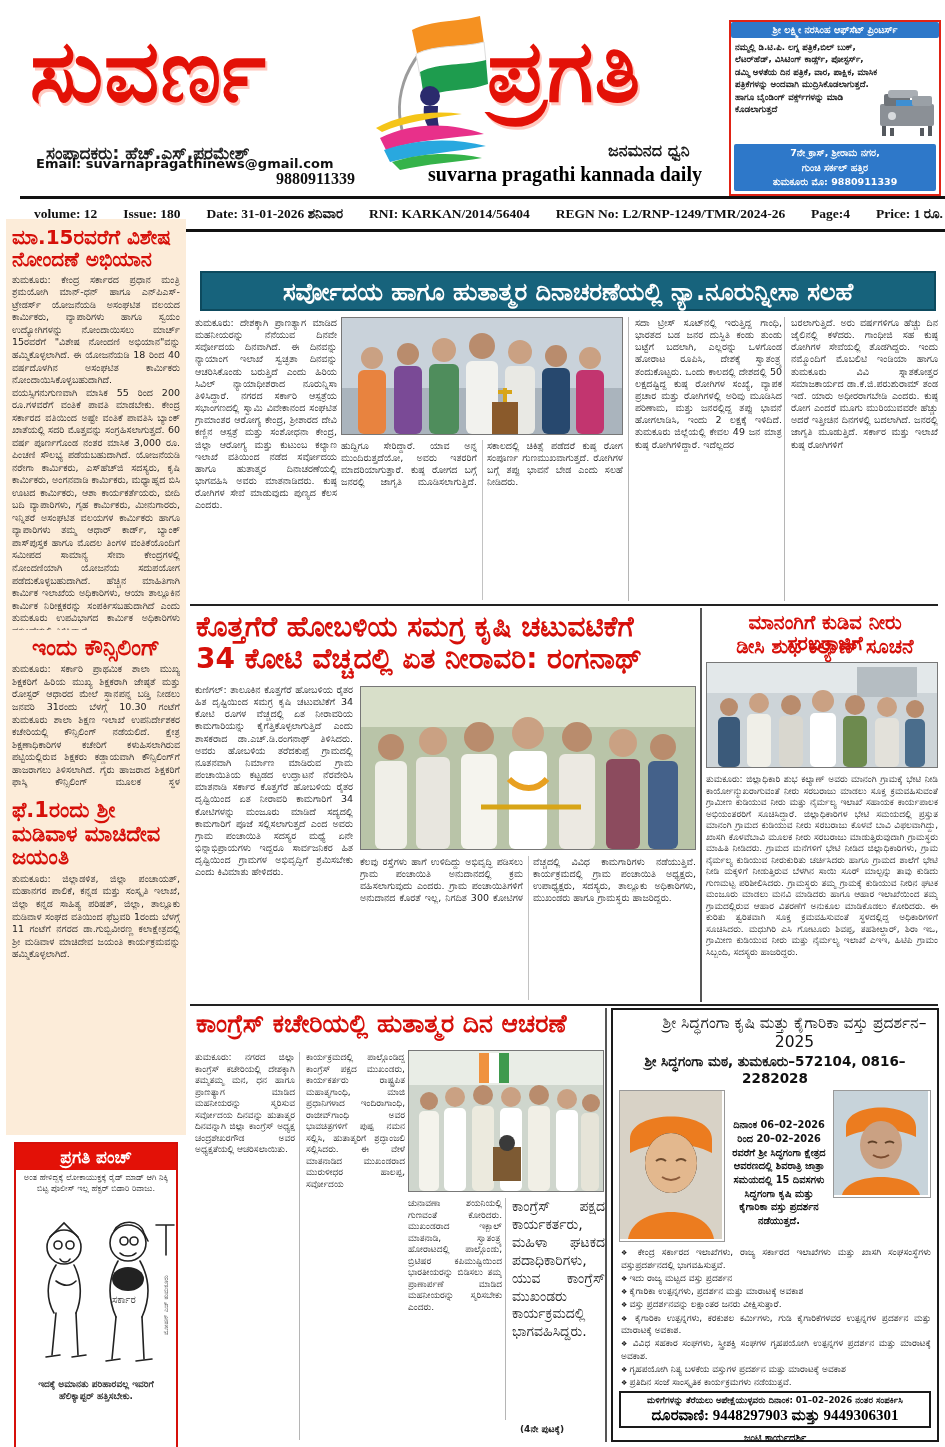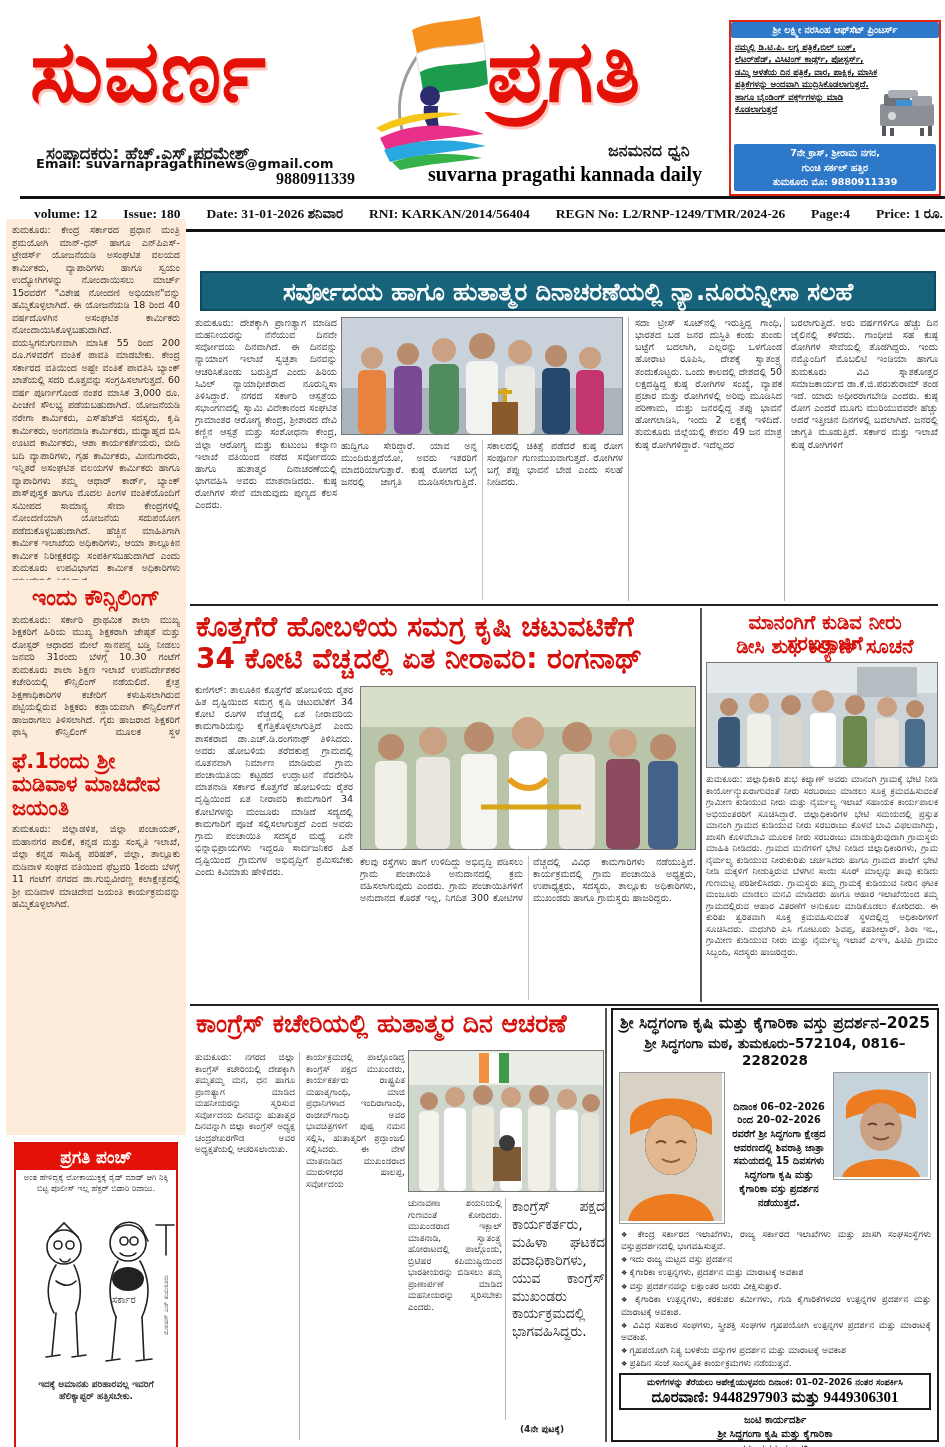--- a/index.html
+++ b/index.html
@@ -52,21 +52,21 @@
   .rule-h{background:#222;height:2px;}
 
   
   .cartoon{border:2px solid #d6100a;background:#fff;box-sizing:border-box;}
   .cartoon .hd{background:#e31107;color:#fff;font-weight:800;font-size:17px;
       text-align:center;padding:3px 0;}
   .cartoon .cap{font-size:8.2px;color:#333;text-align:center;line-height:1.3;padding:2px 6px;}
 
   
   .expo{border:2px solid #1a1a1a;background:#fff;box-sizing:border-box;padding:4px 6px;}
-  .expo .t1{font-size:15.5px;font-weight:700;color:#111;text-align:center;line-height:1.2;}
+  .expo .t1{font-size:15.5px;font-weight:400;color:#111;text-align:center;line-height:1.2;margin-left:39px;}
   .expo .t2{font-size:13.5px;font-weight:800;color:#111;text-align:center;margin-top:2px;}
   .expo .intro{font-size:9.8px;font-weight:700;color:#111;text-align:center;line-height:1.4;}
   .expo ul{margin:4px 0 0 0;padding:0 0 0 2px;list-style:none;}
   .expo li{font-size:9px;line-height:1.34;color:#111;text-align:justify;margin-bottom:1px;}
   .expo li:before{content:"❖ ";font-size:7px;}
   .expo .contact-box{border:2px solid #1a1a1a;margin-top:3px;padding:2px 3px;}
   .expo .note{font-size:8.6px;font-weight:700;text-align:center;color:#111;}
   .expo .phones{font-size:15px;font-weight:800;text-align:center;color:#000;margin-top:1px;}
   .expo .sig{font-size:10px;font-weight:700;text-align:center;line-height:1.45;color:#111;margin-top:3px;}
 </style>
@@ -100,21 +100,21 @@
 
   <div class="abs email-line" style="left:36px;top:156px;">Email: suvarnapragathinews@gmail.com</div>
 
   <div class="abs phone serif" style="left:276px;top:170px;">9880911339</div>
 
   <div class="abs engname serif" style="left:428px;top:163px;">suvarna pragathi kannada daily</div>
 
   <div class="abs printer-ad" style="left:729px;top:20px;width:208px;height:172px;">
     <div class="ttl">ಶ್ರೀ ಲಕ್ಷ್ಮೀ ನರಸಿಂಹ ಆಫ್‌ಸೆಟ್ ಪ್ರಿಂಟರ್ಸ್</div>
     <div style="position:relative;">
-      <div class="bdy" style="width:146px;text-decoration:underline;">ನಮ್ಮಲ್ಲಿ ಡಿ.ಟಿ.ಪಿ. ಲಗ್ನ ಪತ್ರಿಕೆ,ಬಿಲ್ ಬುಕ್, ಲೆಟರ್‌ಹೆಡ್, ವಿಸಿಟಿಂಗ್ ಕಾರ್ಡ್ಸ್, ಪೋಸ್ಟರ್ಸ್, ಡಮ್ಮಿ ಅಳತೆಯ ದಿನ ಪತ್ರಿಕೆ, ವಾರ, ಪಾಕ್ಷಿಕ, ಮಾಸಿಕ ಪತ್ರಿಕೆಗಳನ್ನು ಅಂದವಾಗಿ ಮುದ್ರಿಸಿಕೊಡಲಾಗುತ್ತದೆ. ಹಾಗೂ ಬೈಂಡಿಂಗ್ ವರ್ಕ್ಸ್‌ಗಳನ್ನು ಮಾಡಿ ಕೊಡಲಾಗುತ್ತದೆ</div>
+      <div class="bdy" style="width:146px;">ನಮ್ಮಲ್ಲಿ ಡಿ.ಟಿ.ಪಿ. ಲಗ್ನ ಪತ್ರಿಕೆ,ಬಿಲ್ ಬುಕ್, ಲೆಟರ್‌ಹೆಡ್, ವಿಸಿಟಿಂಗ್ ಕಾರ್ಡ್ಸ್, ಪೋಸ್ಟರ್ಸ್, ಡಮ್ಮಿ ಅಳತೆಯ ದಿನ ಪತ್ರಿಕೆ, ವಾರ, ಪಾಕ್ಷಿಕ, ಮಾಸಿಕ ಪತ್ರಿಕೆಗಳನ್ನು ಅಂದವಾಗಿ ಮುದ್ರಿಸಿಕೊಡಲಾಗುತ್ತದೆ. ಹಾಗೂ ಬೈಂಡಿಂಗ್ ವರ್ಕ್ಸ್‌ಗಳನ್ನು ಮಾಡಿ ಕೊಡಲಾಗುತ್ತದೆ</div>
       <div class="abs" style="right:1px;top:48px;width:62px;height:52px;">
         <svg width="62" height="52" viewBox="0 0 62 52">
           <rect x="4" y="18" width="54" height="22" rx="2" fill="#8b9096"></rect>
           <rect x="8" y="8" width="26" height="12" rx="2" fill="#6f747a"></rect>
           <rect x="12" y="4" width="30" height="8" rx="3" fill="#a9aeb4"></rect>
           <rect x="20" y="14" width="22" height="6" fill="#3f8fd2"></rect>
           <rect x="36" y="10" width="20" height="10" rx="2" fill="#9aa0a6"></rect>
           <rect x="6" y="40" width="4" height="10" fill="#55595e"></rect>
           <rect x="52" y="40" width="4" height="10" fill="#55595e"></rect>
           <rect x="14" y="42" width="4" height="8" fill="#55595e"></rect>
@@ -134,20 +134,21 @@
     <span>volume: 12</span>
     <span>Issue: 180</span>
     <span>Date: 31-01-2026 ಶನಿವಾರ</span>
     <span>RNI: KARKAN/2014/56404</span>
     <span>REGN No: L2/RNP-1249/TMR/2024-26</span>
     <span>Page:4</span>
     <span>Price: 1 ರೂ.</span>
   </div>
 
   <div class="abs sidebar" style="left:6px;top:219px;width:180px;height:916px;">
+    <div class="sb-head" style="font-size:20px;">ಮಾ.15ರವರೆಗೆ ವಿಶೇಷ ನೋಂದಣೆ ಅಭಿಯಾನ</div>
     <div class="sb-body" style="height:356px;">ತುಮಕೂರು: ಕೇಂದ್ರ ಸರ್ಕಾರದ ಪ್ರಧಾನ ಮಂತ್ರಿ ಶ್ರಮಯೋಗಿ ಮಾನ್-ಧನ್ ಹಾಗೂ ಎನ್‌ಪಿಎಸ್-ಟ್ರೇಡರ್ಸ್ ಯೋಜನೆಯಡಿ ಅಸಂಘಟಿತ ವಲಯದ ಕಾರ್ಮಿಕರು, ವ್ಯಾಪಾರಿಗಳು ಹಾಗೂ ಸ್ವಯಂ ಉದ್ಯೋಗಿಗಳನ್ನು ನೋಂದಾಯಿಸಲು ಮಾರ್ಚ್ 15ರವರೆಗೆ "ವಿಶೇಷ ನೋಂದಣಿ ಅಭಿಯಾನ"ವನ್ನು ಹಮ್ಮಿಕೊಳ್ಳಲಾಗಿದೆ. ಈ ಯೋಜನೆಯಡಿ 18 ರಿಂದ 40 ವರ್ಷದೊಳಗಿನ ಅಸಂಘಟಿತ ಕಾರ್ಮಿಕರು ನೋಂದಾಯಿಸಿಕೊಳ್ಳಬಹುದಾಗಿದೆ. ವಯಸ್ಸಿಗನುಗುಣವಾಗಿ ಮಾಸಿಕ 55 ರಿಂದ 200 ರೂ.ಗಳವರೆಗೆ ವಂತಿಕೆ ಪಾವತಿ ಮಾಡಬೇಕು. ಕೇಂದ್ರ ಸರ್ಕಾರದ ವತಿಯಿಂದ ಅಷ್ಟೇ ವಂತಿಕೆ ಪಾವತಿಸಿ ಬ್ಯಾಂಕ್ ಖಾತೆಯಲ್ಲಿ ಸದರಿ ಮೊತ್ತವನ್ನು ಸಂಗ್ರಹಿಸಲಾಗುತ್ತದೆ. 60 ವರ್ಷ ಪೂರ್ಣಗೊಂಡ ನಂತರ ಮಾಸಿಕ 3,000 ರೂ. ಪಿಂಚಣಿ ಸೌಲಭ್ಯ ಪಡೆಯಬಹುದಾಗಿದೆ. ಯೋಜನೆಯಡಿ ನರೇಗಾ ಕಾರ್ಮಿಕರು, ಎಸ್‌ಹೆಚ್‌ಜಿ ಸದಸ್ಯರು, ಕೃಷಿ ಕಾರ್ಮಿಕರು, ಅಂಗನವಾಡಿ ಕಾರ್ಮಿಕರು, ಮಧ್ಯಾಹ್ನದ ಬಿಸಿ ಊಟದ ಕಾರ್ಮಿಕರು, ಆಶಾ ಕಾರ್ಯಕರ್ತೆಯರು, ಬೀದಿ ಬದಿ ವ್ಯಾಪಾರಿಗಳು, ಗೃಹ ಕಾರ್ಮಿಕರು, ಮೀನುಗಾರರು, ಇನ್ನಿತರೆ ಅಸಂಘಟಿತ ವಲಯಗಳ ಕಾರ್ಮಿಕರು ಹಾಗೂ ವ್ಯಾಪಾರಿಗಳು ತಮ್ಮ ಆಧಾರ್ ಕಾರ್ಡ್, ಬ್ಯಾಂಕ್ ಪಾಸ್‌ಪುಸ್ತಕ ಹಾಗೂ ಮೊದಲ ತಿಂಗಳ ವಂತಿಕೆಯೊಂದಿಗೆ ಸಮೀಪದ ಸಾಮಾನ್ಯ ಸೇವಾ ಕೇಂದ್ರಗಳಲ್ಲಿ ನೋಂದಣಿಯಾಗಿ ಯೋಜನೆಯ ಸದುಪಯೋಗ ಪಡೆದುಕೊಳ್ಳಬಹುದಾಗಿದೆ. ಹೆಚ್ಚಿನ ಮಾಹಿತಿಗಾಗಿ ಕಾರ್ಮಿಕ ಇಲಾಖೆಯ ಅಧಿಕಾರಿಗಳು, ಆಯಾ ತಾಲ್ಲೂಕಿನ ಕಾರ್ಮಿಕ ನಿರೀಕ್ಷಕರನ್ನು ಸಂಪರ್ಕಿಸಬಹುದಾಗಿದೆ ಎಂದು ತುಮಕೂರು ಉಪವಿಭಾಗದ ಕಾರ್ಮಿಕ ಅಧಿಕಾರಿಗಳು ಪ್ರಕಟಣೆಯಲ್ಲಿ ತಿಳಿಸಿದ್ದಾರೆ.</div>
 
     <div class="sb-head" style="font-size:22px;text-align:center;margin-top:6px;">ಇಂದು ಕೌನ್ಸಿಲಿಂಗ್</div>
     <div class="sb-body" style="height:128px;">ತುಮಕೂರು: ಸರ್ಕಾರಿ ಪ್ರಾಥಮಿಕ ಶಾಲಾ ಮುಖ್ಯ ಶಿಕ್ಷಕರಿಗೆ ಹಿರಿಯ ಮುಖ್ಯ ಶಿಕ್ಷಕರಾಗಿ ಜೇಷ್ಠತೆ ಮತ್ತು ರೋಸ್ಟರ್ ಆಧಾರದ ಮೇಲೆ ಸ್ಥಾನಪನ್ನ ಬಡ್ತಿ ನೀಡಲು ಜನವರಿ 31ರಂದು ಬೆಳಗ್ಗೆ 10.30 ಗಂಟೆಗೆ ತುಮಕೂರು ಶಾಲಾ ಶಿಕ್ಷಣ ಇಲಾಖೆ ಉಪನಿರ್ದೇಶಕರ ಕಚೇರಿಯಲ್ಲಿ ಕೌನ್ಸಿಲಿಂಗ್ ನಡೆಯಲಿದೆ. ಕ್ಷೇತ್ರ ಶಿಕ್ಷಣಾಧಿಕಾರಿಗಳ ಕಚೇರಿಗೆ ಕಳುಹಿಸಲಾಗಿರುವ ಪಟ್ಟಿಯಲ್ಲಿರುವ ಶಿಕ್ಷಕರು ಕಡ್ಡಾಯವಾಗಿ ಕೌನ್ಸಿಲಿಂಗ್‌ಗೆ ಹಾಜರಾಗಲು ತಿಳಿಸಲಾಗಿದೆ. ಗೈರು ಹಾಜರಾದ ಶಿಕ್ಷಕರಿಗೆ ಫಾಸ್ಕಿ ಕೌನ್ಸಿಲಿಂಗ್ ಮೂಲಕ ಸ್ಥಳ ನಿಯುಕ್ತಿಗೊಳಿಸಲಾಗುವುದು ಎಂದು ಶಾಲಾ ಶಿಕ್ಷಣ ಇಲಾಖೆ ಉಪ ನಿರ್ದೇಶಕರು ಪ್ರಕಟಣೆಯಲ್ಲಿ ತಿಳಿಸಿದ್ದಾರೆ.</div>
 
     <div class="sb-head" style="font-size:21px;margin-top:8px;">ಫೆ.1ರಂದು ಶ್ರೀ ಮಡಿವಾಳ ಮಾಚಿದೇವ ಜಯಂತಿ</div>
     <div class="sb-body" style="height:260px;">ತುಮಕೂರು: ಜಿಲ್ಲಾಡಳಿತ, ಜಿಲ್ಲಾ ಪಂಚಾಯತ್, ಮಹಾನಗರ ಪಾಲಿಕೆ, ಕನ್ನಡ ಮತ್ತು ಸಂಸ್ಕೃತಿ ಇಲಾಖೆ, ಜಿಲ್ಲಾ ಕನ್ನಡ ಸಾಹಿತ್ಯ ಪರಿಷತ್, ಜಿಲ್ಲಾ, ತಾಲ್ಲೂಕು ಮಡಿವಾಳ ಸಂಘದ ವತಿಯಿಂದ ಫೆಬ್ರವರಿ 1ರಂದು ಬೆಳಗ್ಗೆ 11 ಗಂಟೆಗೆ ನಗರದ ಡಾ.ಗುಬ್ಬಿವೀರಣ್ಣ ಕಲಾಕ್ಷೇತ್ರದಲ್ಲಿ ಶ್ರೀ ಮಡಿವಾಳ ಮಾಚಿದೇವ ಜಯಂತಿ ಕಾರ್ಯಕ್ರಮವನ್ನು ಹಮ್ಮಿಕೊಳ್ಳಲಾಗಿದೆ.</div>
   </div>
 
   <div class="abs cartoon" style="left:14px;top:1142px;width:164px;height:376px;">

